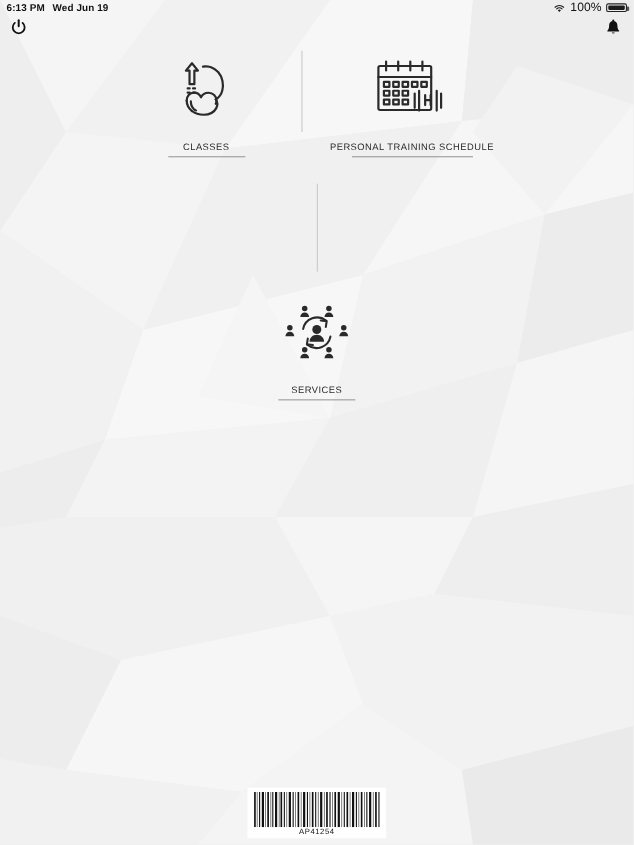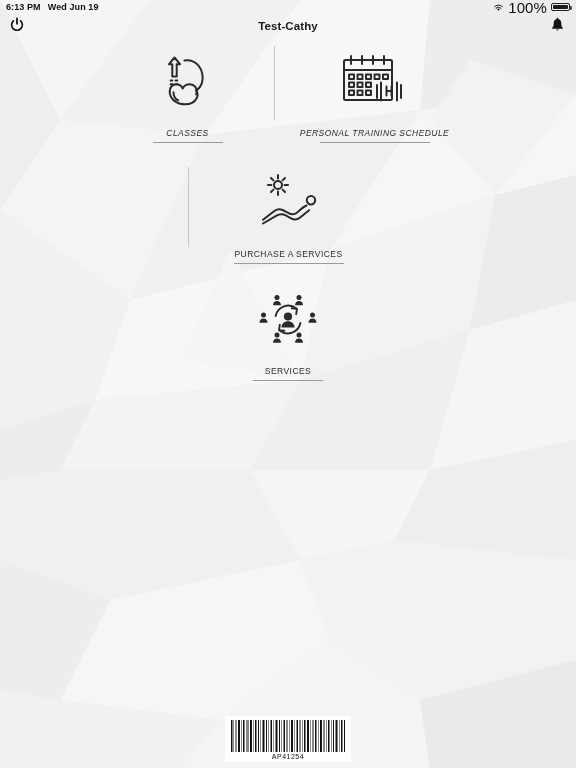--- a/index.html
+++ b/index.html
@@ -30,21 +30,21 @@
     padding: 0 6px;
     font-size: 9px;
     color: #111;
     z-index: 10;
     letter-spacing: .1px;
   }
   .sb-left { display: flex; align-items: center; gap: 7px; }
   .sb-right { margin-left: auto; display: flex; align-items: center; gap: 4px; }
   .sb-time { font-weight: 600; }
   .sb-date { font-weight: 700; }
-  .sb-pct { font-weight: 500; font-size: 15px; }
+  .sb-pct { font-weight: 500; font-size: 11px; }
   .battery {
     position: relative;
     width: 19px; height: 8.5px;
     border: 1px solid #222;
     border-radius: 2px;
     padding: 1px;
   }
   .battery::after {
     content: "";
     position: absolute;
@@ -126,21 +126,21 @@
   .tile.wide .tile-underline { width: 110px; }
 
   .vdivider {
     width: 1px;
     background: #c9c9c9;
     align-self: flex-start;
   }
   .vdiv-1 { height: 74px; margin-top: 6px; }
   .vdiv-2 { height: 80px; margin-top: 6px; }
 
-  .row-1 { margin-bottom: 18px; font-style: italic; }
+  .row-1 { margin-bottom: 18px; }
   .row-2 { margin-bottom: 14px; }
   .row-3 { }
 
   
   .barcode-wrap {
     position: absolute;
     left: 50%;
     transform: translateX(-50%);
     bottom: 6px;
     width: 126px;
@@ -220,21 +220,20 @@
     </div>
   </div>
 
   <div class="header">
     <div class="icon-btn power-btn">
       <svg width="18" height="18" viewBox="0 0 24 24" aria-hidden="true">
         <path d="M12 3.2v7.2" stroke="#121212" stroke-width="2.4" stroke-linecap="round" fill="none"></path>
         <path d="M7.3 6.4a7.2 7.2 0 1 0 9.4 0" stroke="#121212" stroke-width="2.2" fill="none" stroke-linecap="round"></path>
       </svg>
     </div>
-    <div class="header-title">Test-Cathy</div>
     <div class="icon-btn bell-btn">
       <svg width="15" height="17" viewBox="0 0 20 22" aria-hidden="true">
         <path d="M10 2.4c-3 0-5 2.2-5 5.3 0 4.4-1.2 5.6-2.1 6.6-.3.4 0 1 .5 1h13.2c.5 0 .8-.6.5-1-.9-1-2.1-2.2-2.1-6.6 0-3.1-2-5.3-5-5.3z" fill="#121212"></path>
         <path d="M10 .6a1.2 1.2 0 0 1 1.2 1.2v.9H8.8v-.9A1.2 1.2 0 0 1 10 .6z" fill="#121212"></path>
         <path d="M8.1 16.3a2 2 0 0 0 3.8 0z" fill="#121212"></path>
       </svg>
     </div>
   </div>
 
   <div class="grid">
@@ -285,36 +284,20 @@
         </div>
         <div class="tile-label">PERSONAL TRAINING SCHEDULE</div>
         <div class="tile-underline"></div>
       </div>
     </div>
 
     <div class="row row-2">
 
       <div class="vdivider vdiv-2"></div>
 
-      <div class="tile wide">
-        <div class="tile-icon">
-          <svg width="72" height="60" viewBox="0 0 72 60" aria-hidden="true">
-            <g fill="none" stroke="#2a2a2a" stroke-width="2" stroke-linecap="round" stroke-linejoin="round">
-              <circle cx="25" cy="12" r="4"></circle>
-              <path d="M25 2v3.4M25 18.6V22M15 12h3.4M31.6 12H35M18 5l2.4 2.4M29.6 16.6 32 19M32 5l-2.4 2.4M20.4 16.6 18 19"></path>
-              <path d="M58 23a4.2 4.2 0 1 0 0 8.4 4.2 4.2 0 0 0 0-8.4z"></path>
-              <path d="M53.5 32.5c-3.5 1.4-6.6 4.8-9.6 7.2-2.6 2-5 2.2-8.3.5l-5.6-3"></path>
-              <path d="M30 37.2c-2.6-1.3-6-1.2-8.3.6L10 46.8"></path>
-              <path d="M10 50.5l13.5-7.8c3-1.8 6.3-1.9 9.2-.3l5.4 3c3.3 1.8 6.3 1.3 9-.9l9-7.3"></path>
-            </g>
-          </svg>
-        </div>
-        <div class="tile-label">PURCHASE A SERVICES</div>
-        <div class="tile-underline"></div>
-      </div>
     </div>
 
     <div class="row row-3">
       <div class="tile">
         <div class="tile-icon">
           <svg width="62" height="62" viewBox="0 0 62 62" aria-hidden="true">
             <g fill="none" stroke="#2a2a2a" stroke-width="1.9" stroke-linecap="round" stroke-linejoin="round">
 
               <circle cx="31" cy="27.5" r="4.1" fill="#2a2a2a" stroke="none"></circle>
               <path d="M24.4 38.6c0-3.8 3-6.3 6.6-6.3s6.6 2.5 6.6 6.3z" fill="#2a2a2a" stroke="none"></path>

